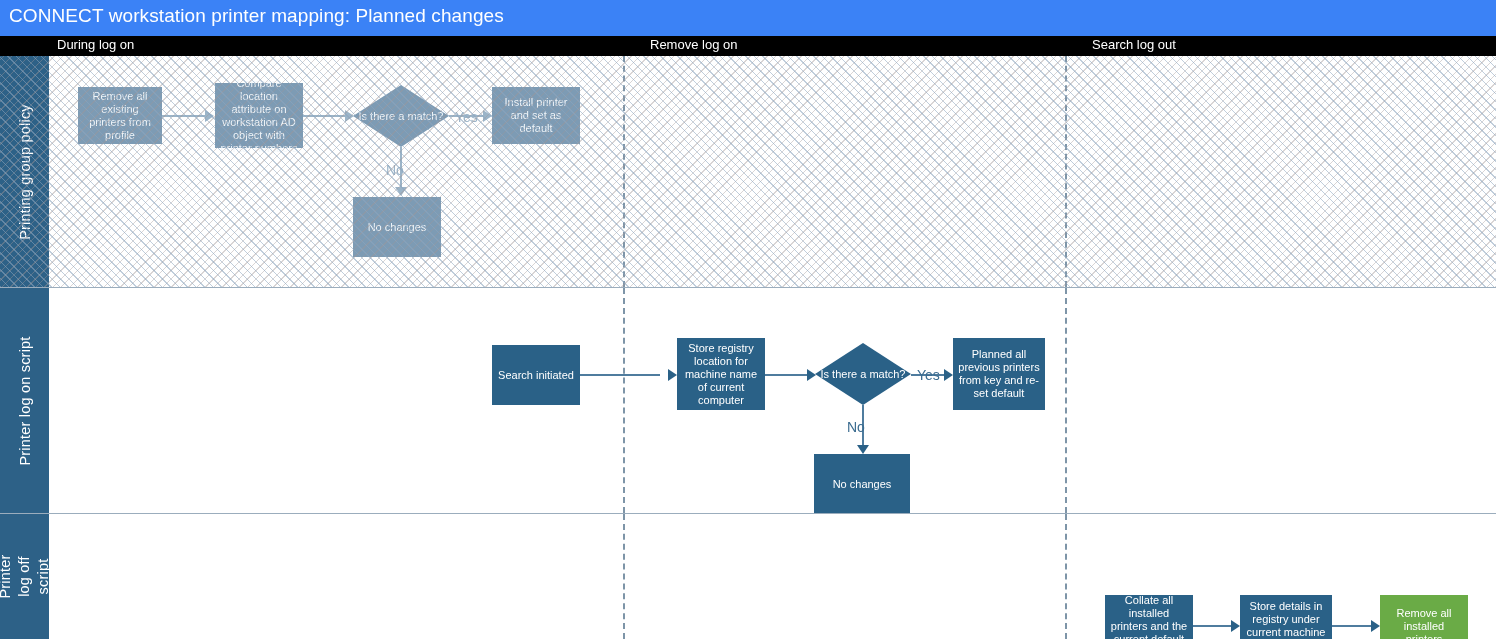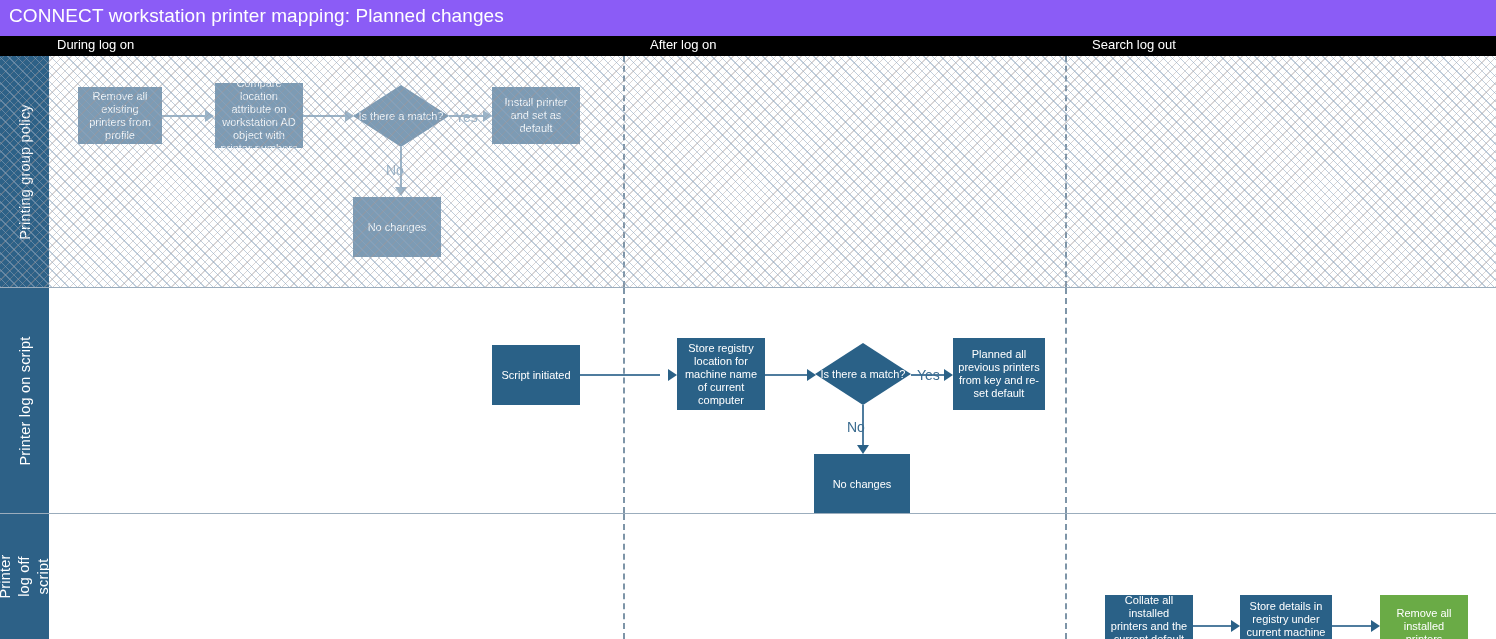--- a/index.html
+++ b/index.html
@@ -7,21 +7,21 @@
     width:1496px;height:639px;
     background:#ffffff;
     font-family:"Liberation Sans", sans-serif;
     overflow:hidden;
   }
   #root{position:relative;width:1496px;height:639px;overflow:hidden;background:#fff;}
 
   
   .titlebar{
     position:absolute;left:0;top:0;width:1496px;height:36px;
-    background:#8b5cf6;
+    background:#3b82f6;
   }
   .title-text{
     position:absolute;left:9px;top:5px;
     font-size:19px;color:#ffffff;letter-spacing:.1px;white-space:nowrap;
   }
   .phasebar{
     position:absolute;left:0;top:36px;width:1496px;height:20px;
     background:#000000;
     border-bottom:1px solid #0f172a;
   }
@@ -134,21 +134,21 @@
 <body>
 
 <div id="root">
 
   <div class="titlebar">
     <div class="title-text">CONNECT workstation printer mapping: Planned changes</div>
   </div>
 
   <div class="phasebar">
     <div class="phase-label" style="left:57px;">During log on</div>
-    <div class="phase-label" style="left:650px;">After log on</div>
+    <div class="phase-label" style="left:650px;">Remove log on</div>
     <div class="phase-label" style="left:1092px;">Search log out</div>
   </div>
 
   <div class="body-area">
 
     <div class="lane" style="top:0;height:231px;">
 
       <div class="lane-body">
         <div class="lane1-wash"></div>
 
@@ -199,21 +199,21 @@
       <div class="lane-head">
         <div class="lane-head-inner">
           <div class="lane-title">Printer log on script</div>
         </div>
       </div>
 
       <div class="lane-body">
         <div class="coldiv" style="left:574px;"></div>
         <div class="coldiv" style="left:1016px;"></div>
 
-        <div class="node proc" style="left:443px;top:57px;width:88px;height:60px;">Script initiated</div>
+        <div class="node proc" style="left:443px;top:57px;width:88px;height:60px;">Search initiated</div>
 
         <div class="node proc" style="left:628px;top:50px;width:88px;height:72px;">Store registry location for machine name of current computer</div>
 
         <div class="diamond-wrap" style="left:766px;top:55px;width:96px;height:62px;">
           <div class="diamond-shape"></div>
           <div class="diamond-label">Is there a match?</div>
         </div>
 
         <div class="node proc" style="left:904px;top:50px;width:92px;height:72px;">Planned all previous printers from key and re-set default</div>
 

